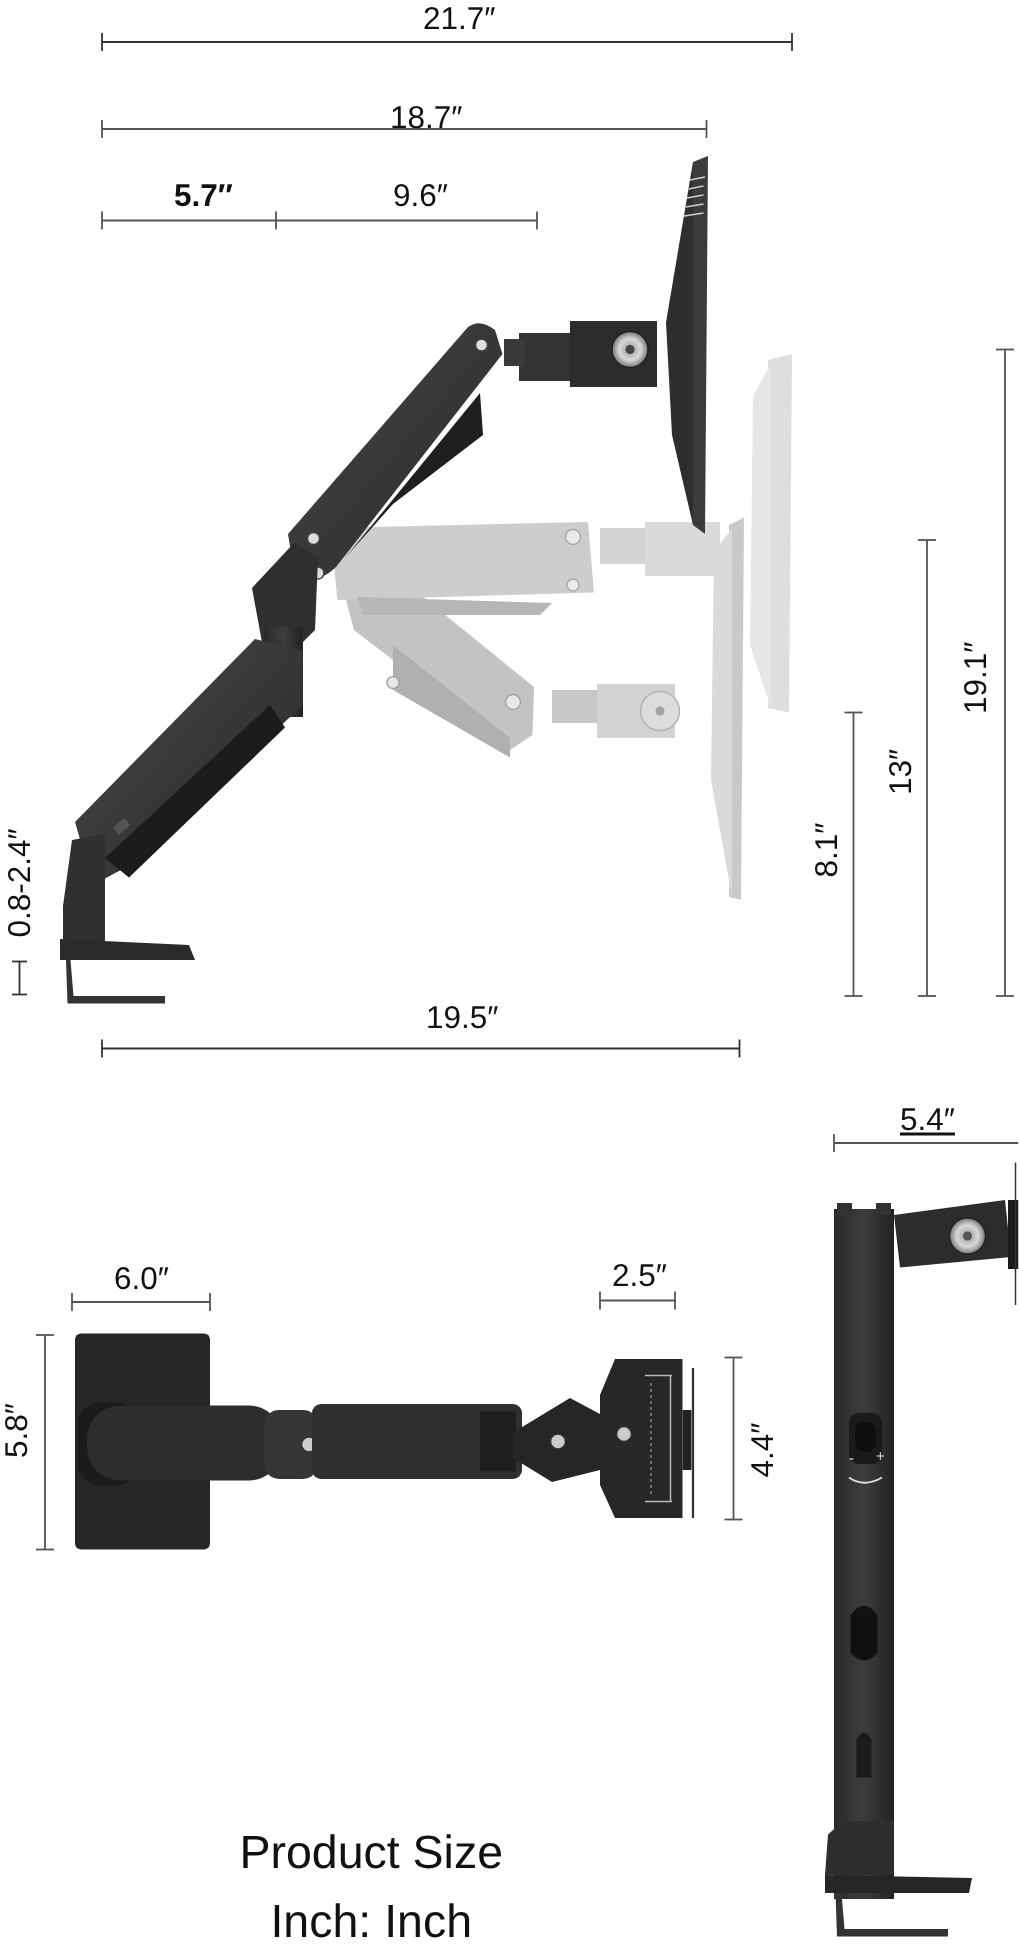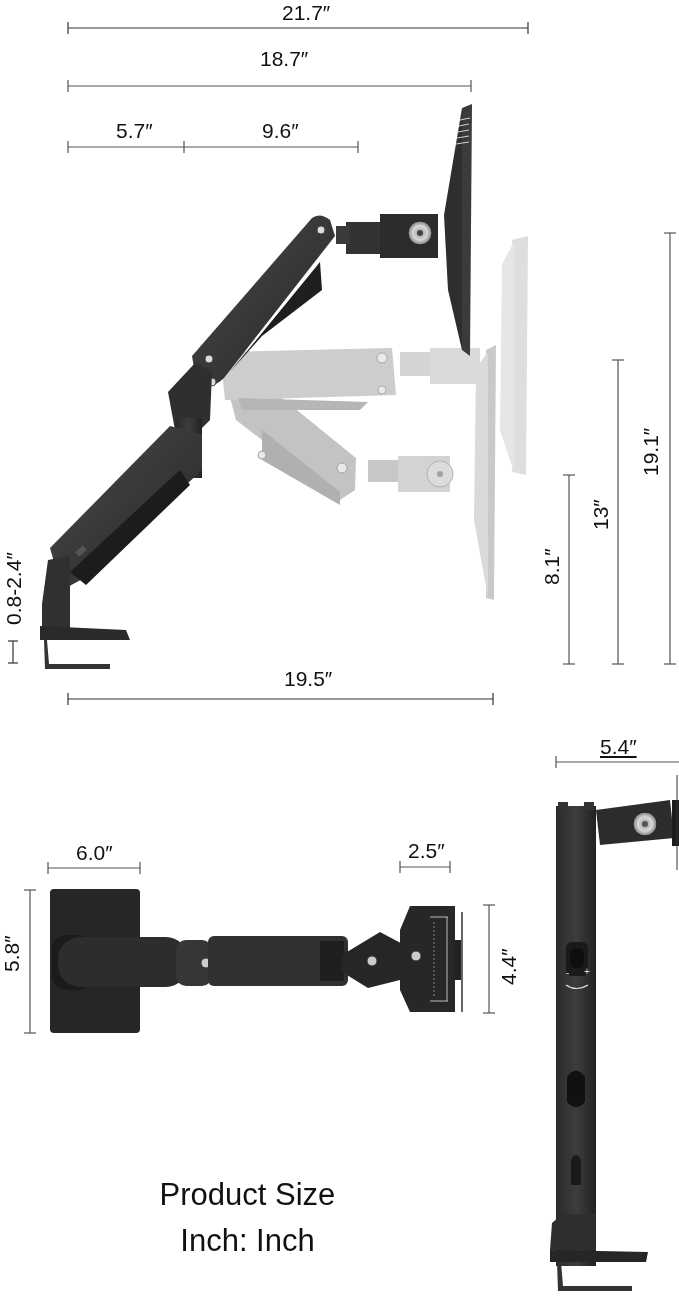--- a/index.html
+++ b/index.html
@@ -2,21 +2,21 @@
 <html><head>
 <meta charset="utf-8">
 <style>
   html, body { margin: 0; padding: 0; background: #ffffff; }
   body { width: 679px; height: 1296px; position: relative; overflow: hidden;
          font-family: "Liberation Sans", "DejaVu Sans", sans-serif; color: #111; }
   .canvas { position: absolute; left: 0; top: 0; width: 679px; height: 1296px; }
   .label { position: absolute; font-size: 21px; color: #111; white-space: nowrap; line-height: 1; text-align: center; }
   .vlabel { position: absolute; font-size: 21px; color: #111; white-space: nowrap; line-height: 1;
             transform-origin: left top; transform: rotate(-90deg); }
-  .title { position: absolute; left: 0; width: 495px; text-align: center; font-size: 31px; color: #111; line-height: 1.2; }
+  .title { position: absolute; left: 0; width: 495px; text-align: center; font-size: 31px; color: #111; line-height: 1.2; margin-top: 40px; }
 </style>
 </head>
 <body>
 
 <svg class="canvas" width="679" height="1296" viewBox="0 0 679 1296" xmlns="http://www.w3.org/2000/svg">
   <defs>
     <linearGradient id="armGrad" x1="0" y1="0" x2="1" y2="1">
       <stop offset="0" stop-color="#4a4a4a"></stop>
       <stop offset="1" stop-color="#262626"></stop>
     </linearGradient>
@@ -200,22 +200,22 @@
     <path d="M567,1077 Q576,1064 585,1077 L585,1102 Q576,1112 567,1102 Z" fill="#111"></path>
     <path d="M571,1160 Q576,1150 581,1160 L581,1185 L571,1185 Z" fill="#1a1a1a"></path>
 
     <path d="M552,1223 L562,1214 L596,1214 L596,1250 L550,1250 Z" fill="#2e2e2e"></path>
     <path d="M550,1250 L648,1252 L646,1262 L550,1262 Z" fill="#262626"></path>
     <path d="M561,1262 L563,1286 L632,1286 L632,1291 L558,1291 L557,1262 Z" fill="#333"></path>
   </g>
 </svg>
 
 <div class="label" style="left:282px; top:2px;">21.7″</div>
-<div class="label" style="left:260px; top:48px;">18.7″</div>
-<div class="label" style="left:116px; top:120px;">5.7″</div>
+<div class="label" style="left:260px; top:68px;">18.7″</div>
+<div class="label" style="left:116px; top:120px;font-weight:bold;">5.7″</div>
 <div class="label" style="left:262px; top:120px;">9.6″</div>
 <div class="label" style="left:284px; top:668px;">19.5″</div>
 
 <div class="vlabel" style="left:3px; top:625px;">0.8-2.4″</div>
 <div class="vlabel" style="left:541px; top:585px;">8.1″</div>
 <div class="vlabel" style="left:590px; top:530px;">13″</div>
 <div class="vlabel" style="left:640px; top:476px;">19.1″</div>
 
 <div class="label" style="left:76px; top:842px;">6.0″</div>
 <div class="label" style="left:408px; top:840px;">2.5″</div>

